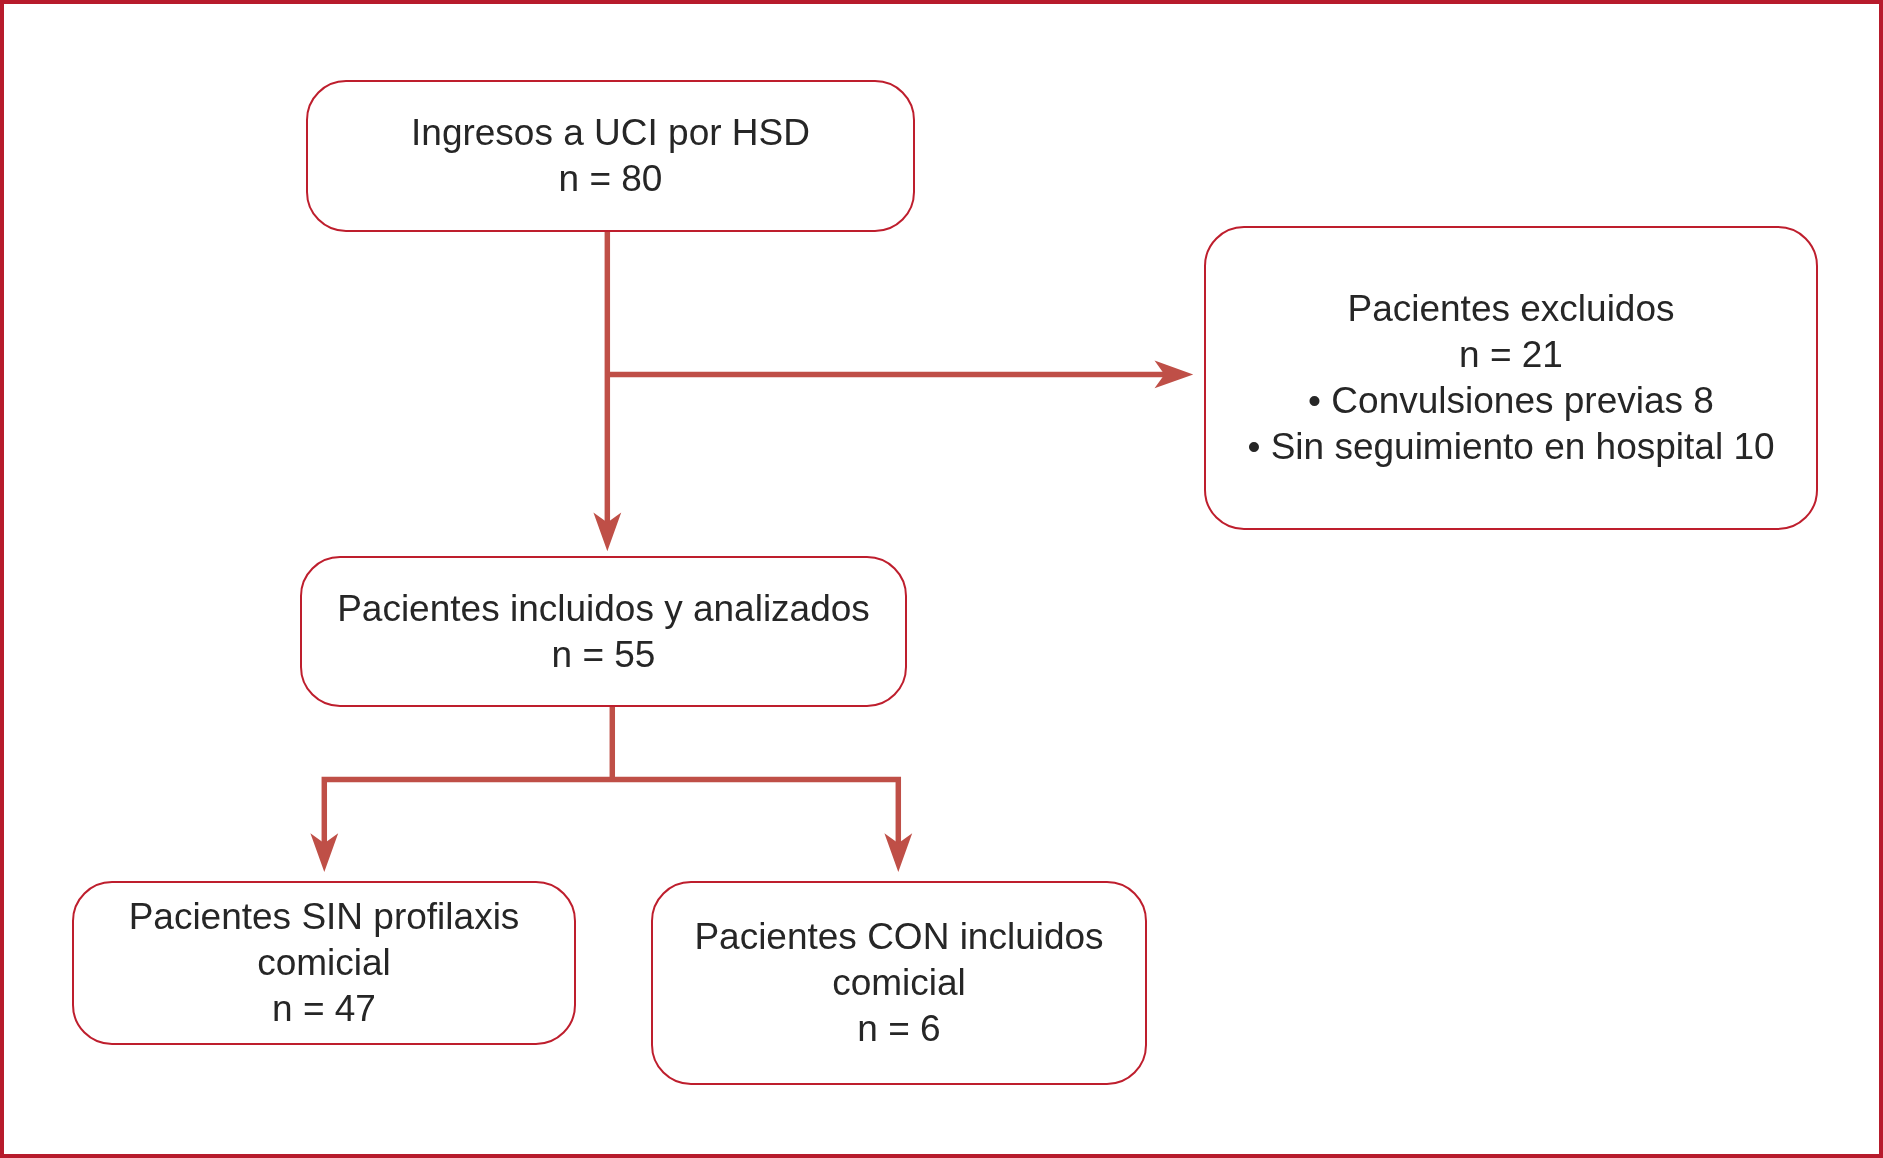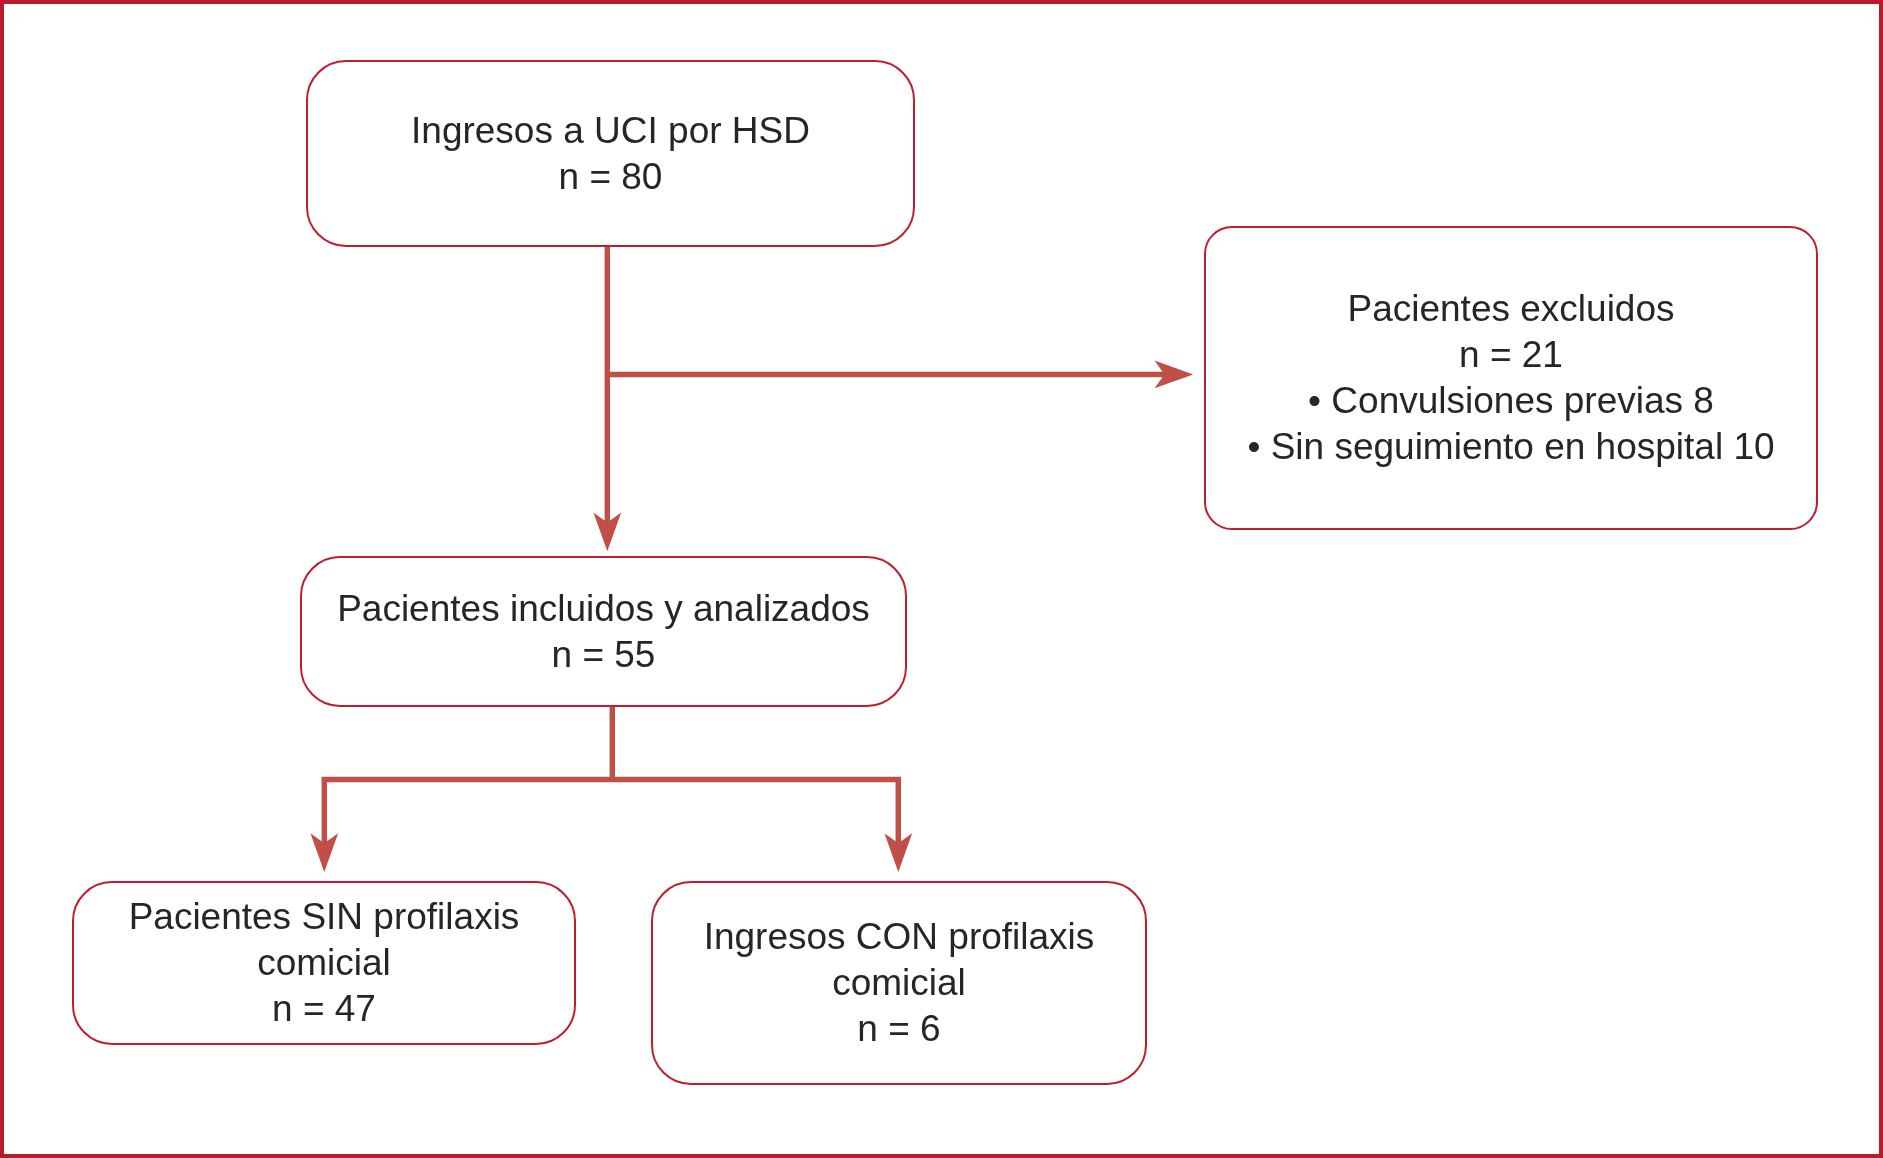--- a/index.html
+++ b/index.html
@@ -71,42 +71,42 @@
     <polygon class="arrow-head" points="605,551 591,512 605,522 619,512"></polygon>
 
     <path class="arrow-line" d="M605 373 L1167 373"></path>
     <polygon class="arrow-head" points="1195,373 1156,359 1166,373 1156,387"></polygon>
 
     <path class="arrow-line" d="M610 703 L610 781 M320 846 L320 781 L898 781 L898 846"></path>
     <polygon class="arrow-head" points="320,874 306,835 320,845 334,835"></polygon>
     <polygon class="arrow-head" points="898,874 884,835 898,845 912,835"></polygon>
   </svg>
 
-  <div class="box" style="left:302px; top:56px; width:609px; height:187px;">
+  <div class="box" style="left:302px; top:76px; width:609px; height:152px;">
     <div class="line">Ingresos a UCI por HSD</div>
     <div class="line">n = 80</div>
   </div>
 
-  <div class="box" style="left:1200px; top:222px; width:614px; height:304px;border-radius:28px;">
+  <div class="box" style="left:1200px; top:222px; width:614px; height:304px;">
     <div class="line">Pacientes excluidos</div>
     <div class="line">n = 21</div>
     <div class="line">• Convulsiones previas 8</div>
     <div class="line">• Sin seguimiento en hospital 10</div>
   </div>
 
   <div class="box" style="left:296px; top:552px; width:607px; height:151px;">
     <div class="line">Pacientes incluidos y analizados</div>
     <div class="line">n = 55</div>
   </div>
 
   <div class="box" style="left:68px; top:877px; width:504px; height:164px;">
     <div class="line">Pacientes SIN profilaxis</div>
     <div class="line">comicial</div>
     <div class="line">n = 47</div>
   </div>
 
   <div class="box" style="left:647px; top:877px; width:496px; height:204px;">
-    <div class="line">Ingresos CON profilaxis</div>
+    <div class="line">Pacientes CON incluidos</div>
     <div class="line">comicial</div>
     <div class="line">n = 6</div>
   </div>
 
 </div>
 
 </body></html>

